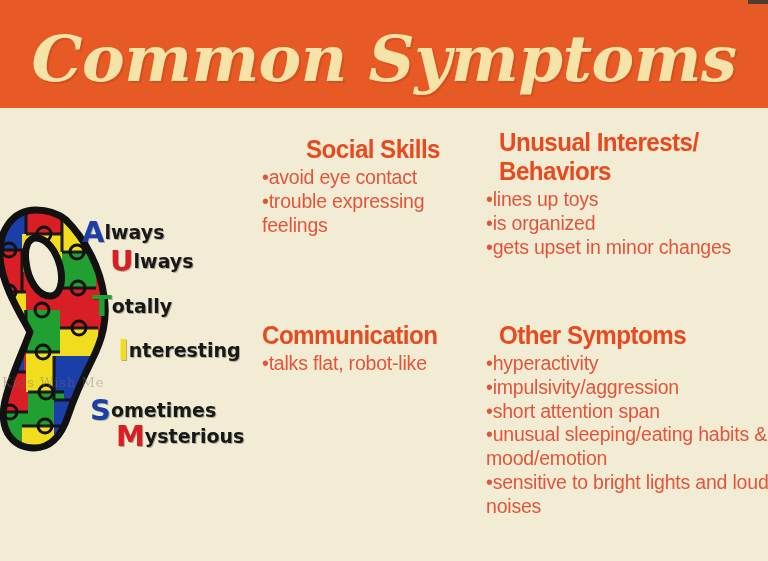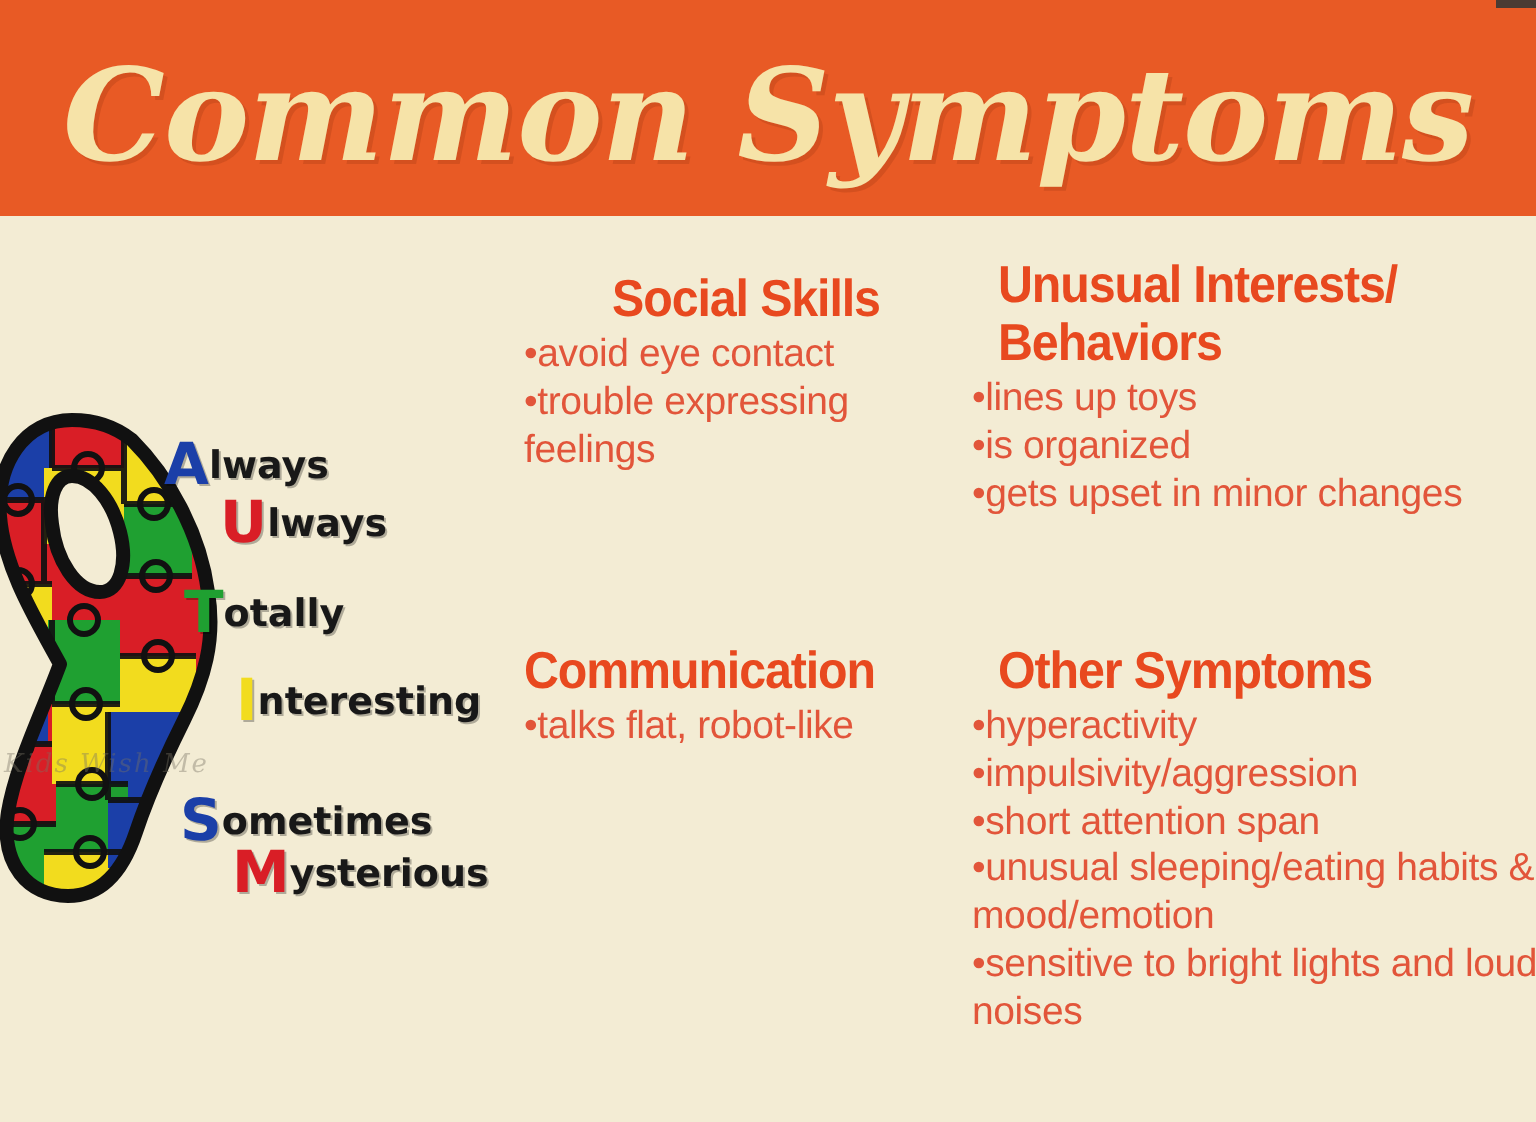--- a/index.html
+++ b/index.html
@@ -116,21 +116,20 @@
   .cap-t { color: #1fa031; }
   .cap-i { color: #f2dc1e; }
   .cap-s { color: #1b3fa8; }
   .cap-m { color: #d91e26; }
 
   .watermark {
     position: absolute;
     left: 2px;
     top: 185px;
     font-family: "DejaVu Serif", serif;
-    font-style: italic;
     font-size: 13px;
     color: rgba(120,115,100,0.40);
     white-space: nowrap;
     letter-spacing: 1px;
   }
 
   
   .col {
     position: absolute;
   }

